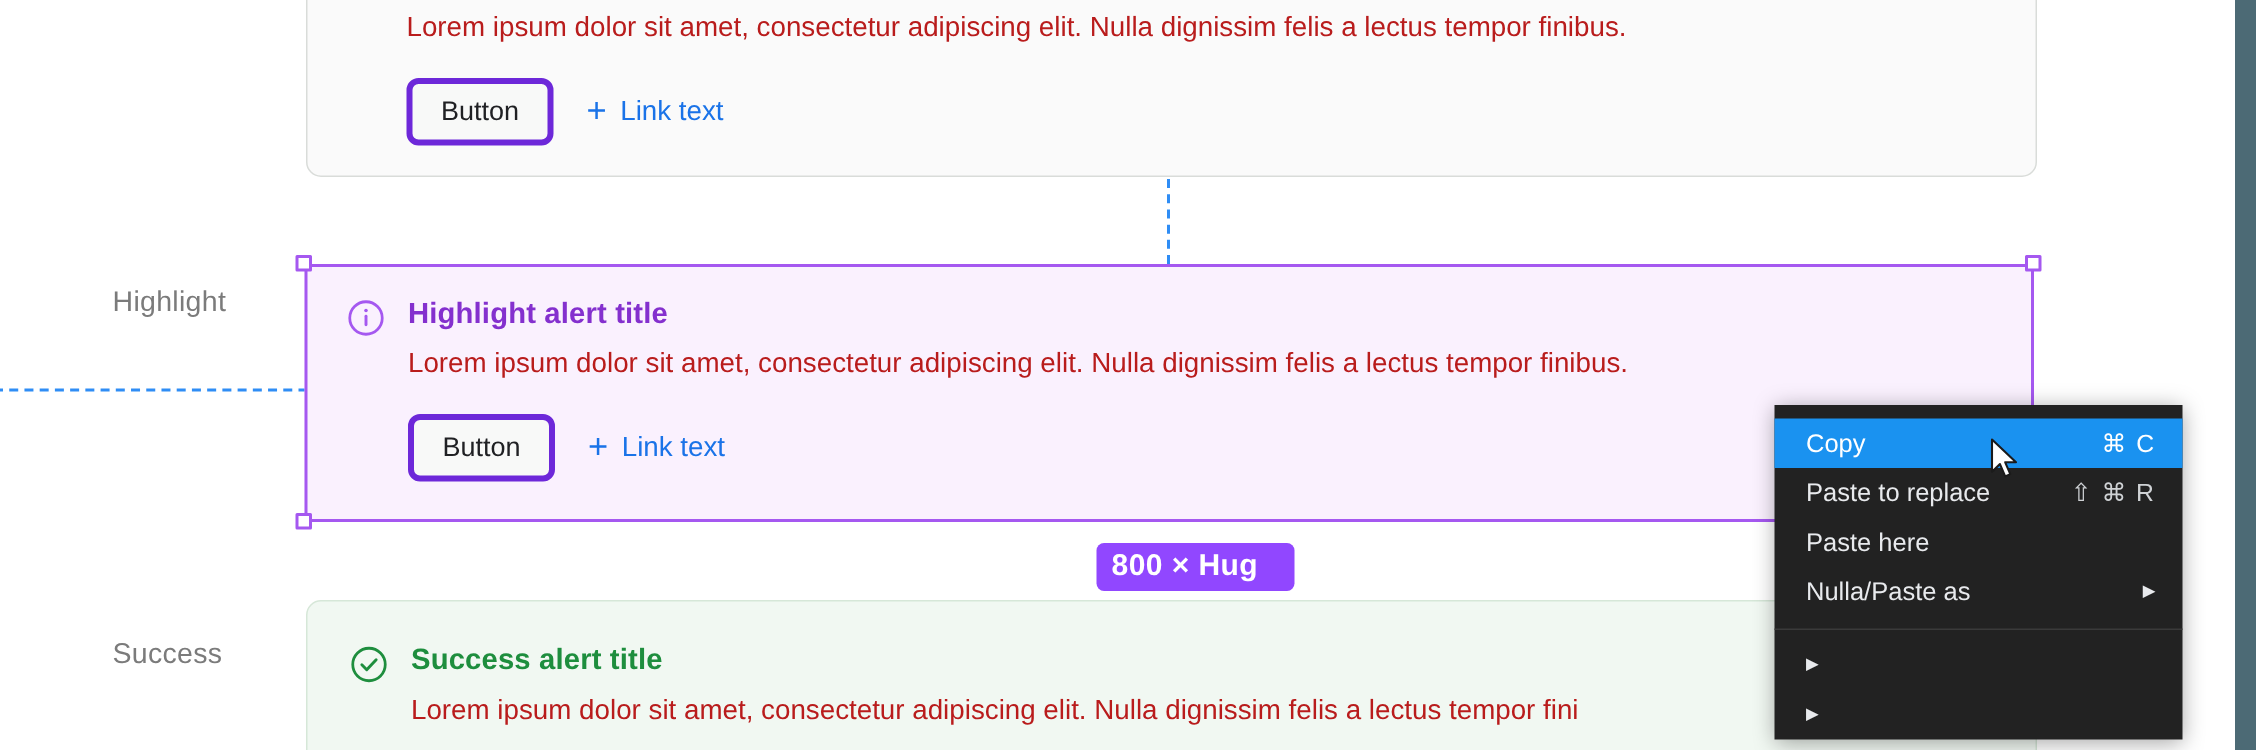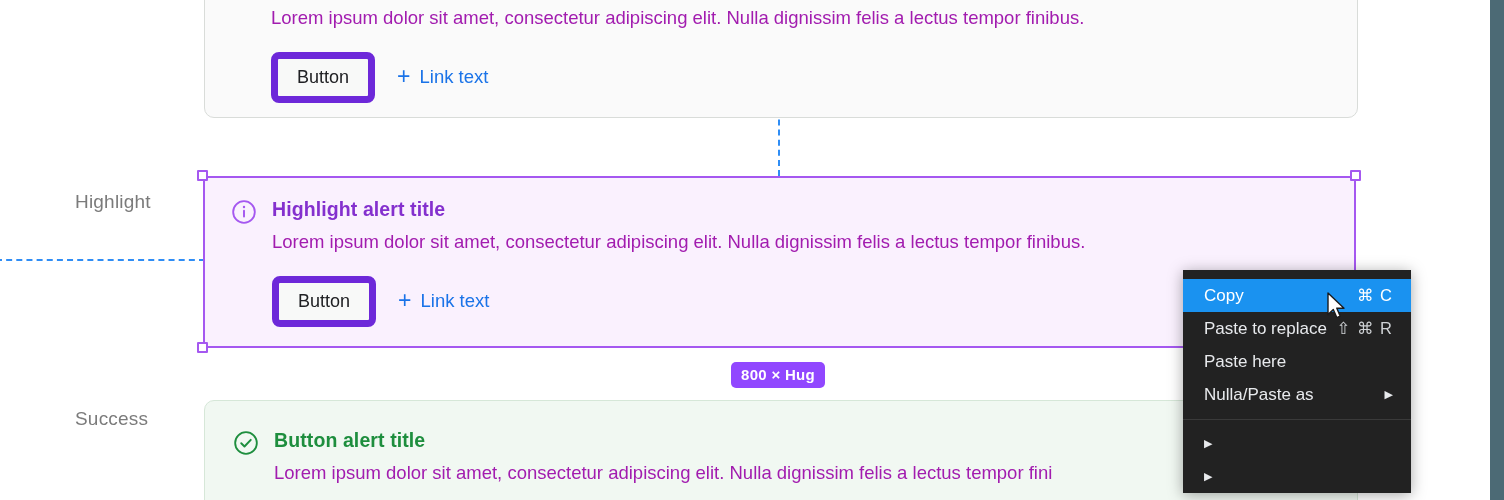--- a/index.html
+++ b/index.html
@@ -25,21 +25,21 @@
 
   
   .row-label {
     position: absolute;
     color: #7b7b7b;
     font-size: 19px;
     letter-spacing: .2px;
     white-space: nowrap;
   }
   .row-label.highlight { left: 75px; top: 191px; }
-  .row-label.success   { left: 75px; top: 408px; }
+  .row-label.success   { left: 75px; top: 426px; }
 
   
   .guide-v {
     position: absolute;
     left: 778px; top: -2px;
     width: 0; height: 178px;
     border-left: 2px dashed #2f8df5;
   }
   .guide-h {
     position: absolute;
@@ -63,35 +63,35 @@
   .alert-body { flex: 1 1 auto; min-width: 0; }
   .alert-title {
     font-size: 19.5px;
     font-weight: bold;
     letter-spacing: .1px;
     margin-bottom: 9px;
     white-space: nowrap;
   }
   .alert-text {
     font-size: 18.5px;
-    color: #a21caf;
+    color: #b91c1c;
     line-height: 1.35;
     white-space: nowrap;
   }
   .alert-actions {
     display: flex;
     align-items: center;
     margin-top: 21px;
   }
   .btn {
     font-family: "Liberation Sans", sans-serif;
     font-size: 18px;
     color: #202124;
     background: #f8f9f8;
-    border: 7px solid #6d28d9;
+    border: 4px solid #6d28d9;
     border-radius: 8px;
     padding: 9px 19px 10px 19px;
     line-height: 1;
     cursor: pointer;
   }
   .link-wrap {
     display: flex; align-items: center;
     margin-left: 22px;
     cursor: pointer;
   }
@@ -141,44 +141,44 @@
   .handle.tl { left: 197px;  top: 170px; }
   .handle.tr { left: 1350px; top: 170px; }
   .handle.bl { left: 197px;  top: 342px; }
   .handle.br { left: 1350px; top: 342px; }
 
   .size-badge {
     position: absolute;
     left: 731px; top: 362px;
     background: #9147ff;
     color: #ffffff;
-    font-size: 15px;
+    font-size: 20px;
     font-weight: bold;
     letter-spacing: .3px;
-    padding: 4px 10px 5px 10px;
+    padding: 4px 24px 5px 10px;
     border-radius: 5px;
     white-space: nowrap;
   }
 
   
   #card-success {
     left: 204px; top: 400px;
     width: 1154px; height: 140px;
     background: #f1f8f2;
     border: 1px solid #d6e7d8;
     border-radius: 10px;
     padding: 28px 28px 0 28px;
   }
   #card-success .alert-title { color: #1e8e3e; }
 
   
   .ctx-menu {
     position: absolute;
     left: 1183px; top: 270px;
-    width: 228px;
+    width: 272px;
     background: #222222;
     padding: 9px 0 0 0;
     box-shadow: 0 2px 14px rgba(0,0,0,.35);
   }
   .ctx-item {
     position: relative;
     display: flex;
     align-items: center;
     height: 33px;
     padding: 0 18px 0 21px;
@@ -270,21 +270,21 @@
 
   <div class="alert" id="card-success">
     <div class="alert-row">
       <span class="alert-icon">
         <svg width="26" height="26" viewBox="0 0 24 24" fill="none">
           <circle cx="12" cy="12" r="10" stroke="#1e8e3e" stroke-width="1.7"></circle>
           <path d="M7.6 12.2 L10.6 15.2 L16.4 9.1" stroke="#1e8e3e" stroke-width="1.8" stroke-linecap="round" stroke-linejoin="round"></path>
         </svg>
       </span>
       <div class="alert-body">
-        <div class="alert-title">Button alert title</div>
+        <div class="alert-title">Success alert title</div>
         <div class="alert-text">Lorem ipsum dolor sit amet, consectetur adipiscing elit. Nulla dignissim felis a lectus tempor fini</div>
       </div>
     </div>
   </div>
 
   <div class="ctx-menu">
     <div class="ctx-item selected">
       <span class="ctx-label">Copy</span>
       <span class="ctx-shortcut">⌘ C</span>
     </div>

